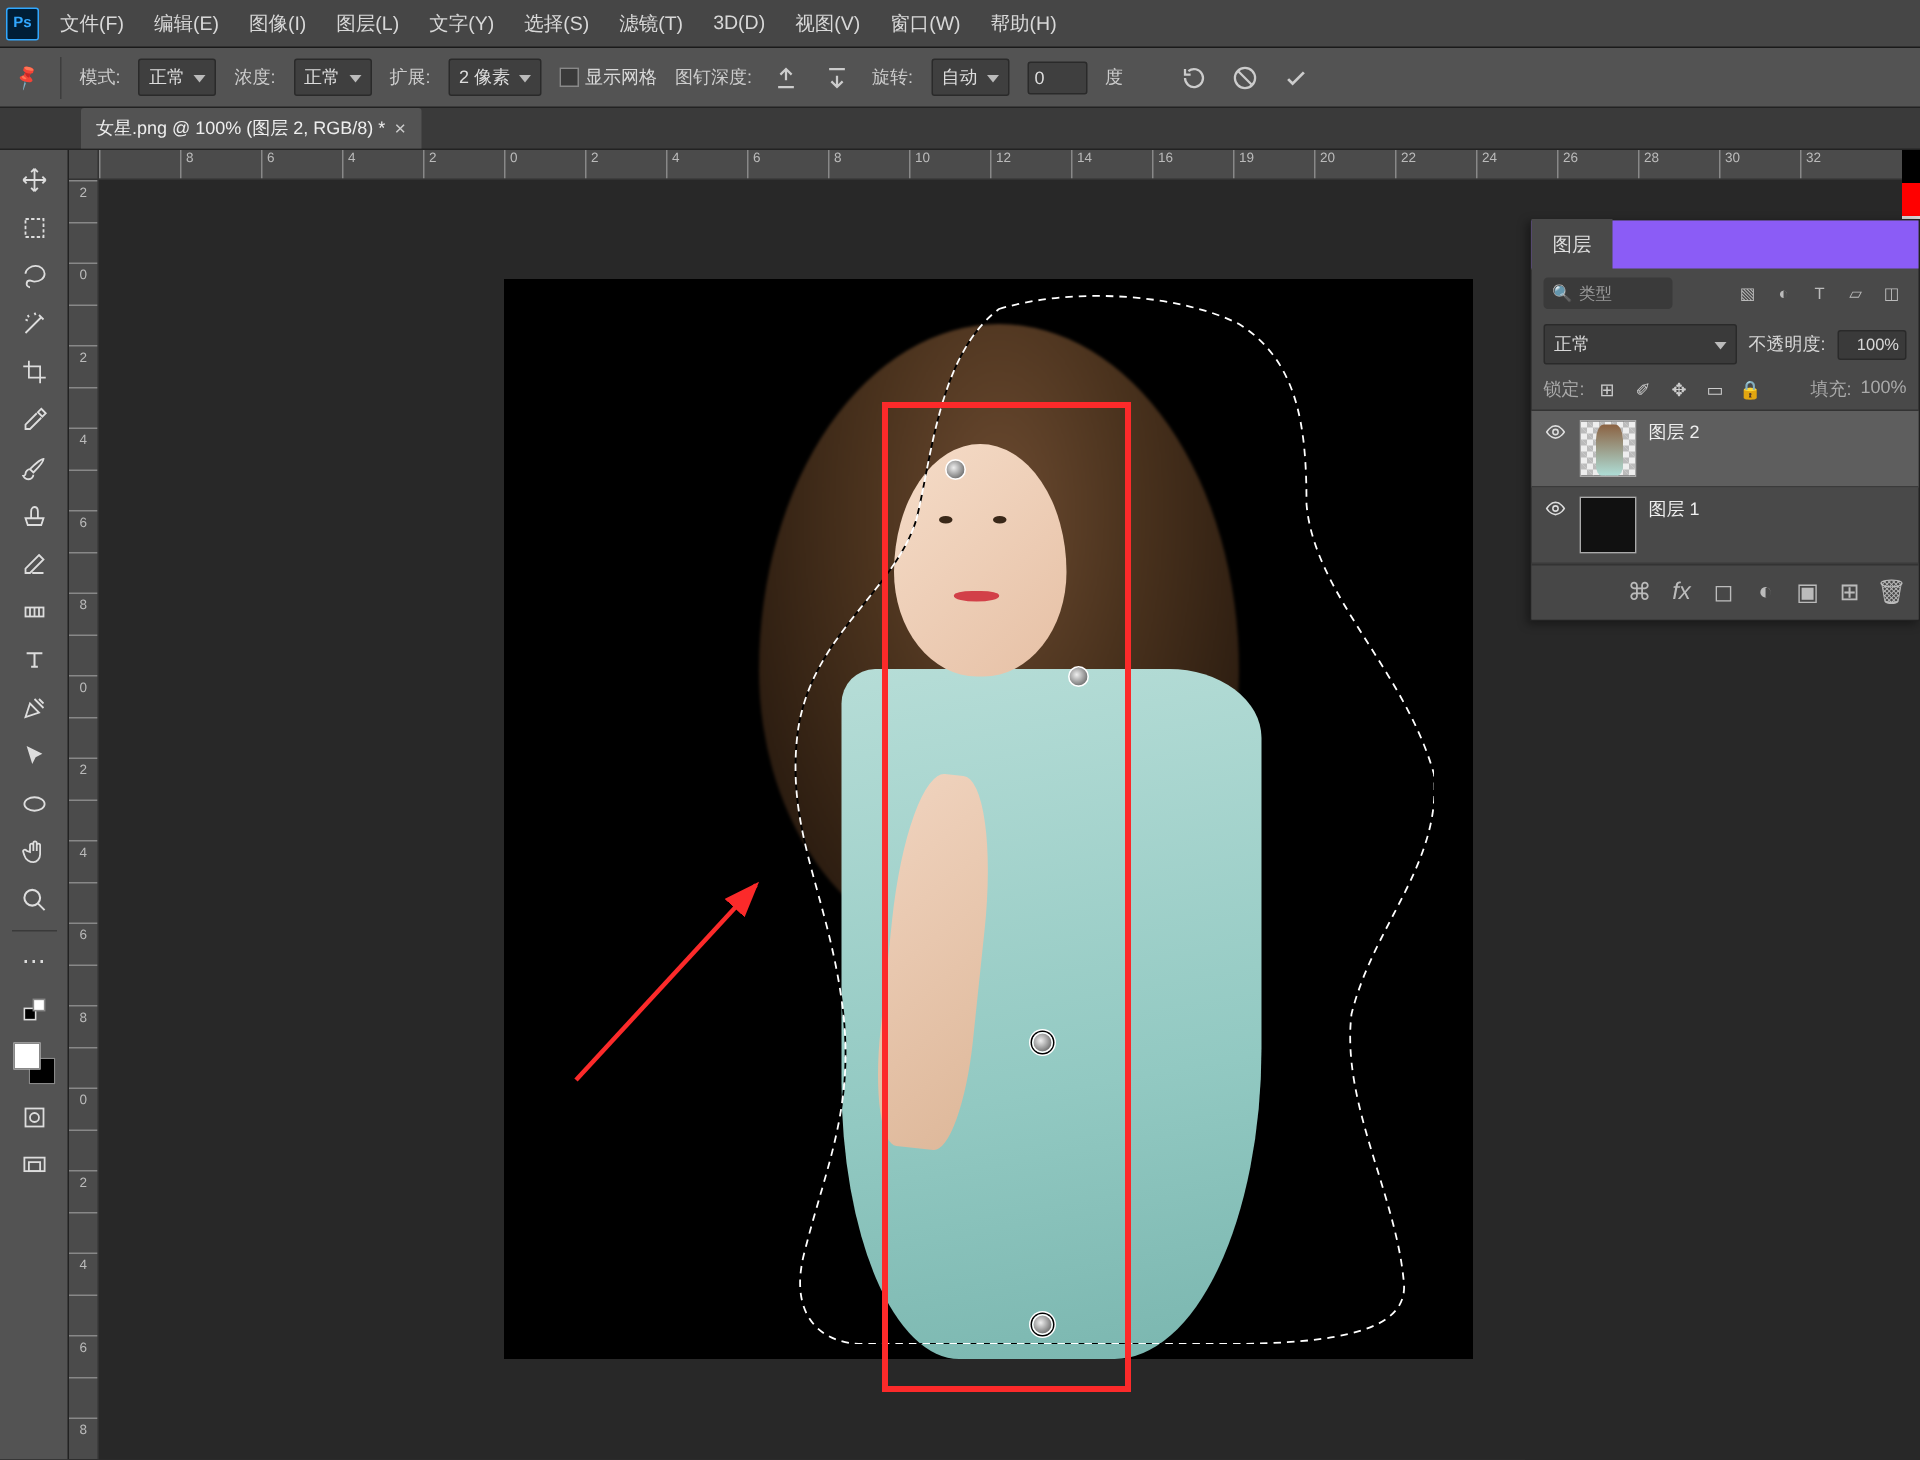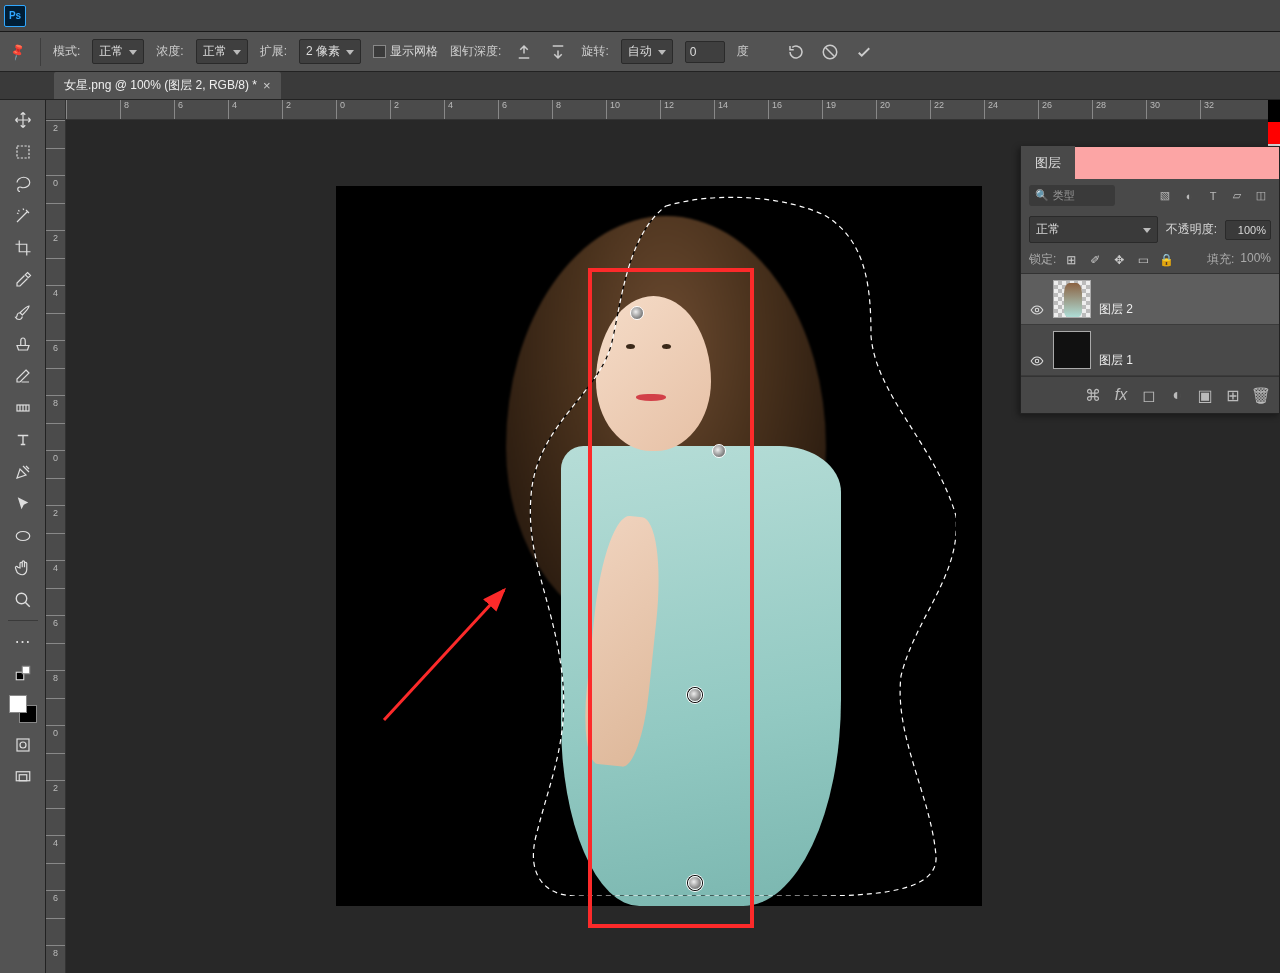--- a/index.html
+++ b/index.html
@@ -72,34 +72,34 @@
 
 .red-arrow { position: absolute; top: 450px; left: 308px; width: 160px; height: 160px; pointer-events: none; }
 .red-arrow svg { width: 100%; height: 100%; }
 
 
 .pin { position: absolute; width: 14px; height: 14px; border-radius: 50%; background: radial-gradient(circle at 40% 40%, #eee, #7a7a7a 70%); border: 1px solid #fff; }
 .pin.sel { box-shadow: 0 0 0 1px #000, 0 0 0 2px #fff; }
 
 
 .panel-wrap { position: absolute; right: 0; top: 146px; width: 260px; background: #494949; border: 1px solid #222; box-shadow: -2px 2px 6px rgba(0,0,0,.4); }
-.panel-tabs { height: 32px; background: #fca5a5; display: flex; align-items: center; }
+.panel-tabs { height: 32px; background: #8b5cf6; display: flex; align-items: center; }
 .panel-tab { padding: 8px 14px; background: #494949; color: #ddd; font-size: 13px; }
 .panel-filter { display: flex; align-items: center; gap: 4px; padding: 6px 8px; }
 .panel-filter .search { flex: 0 0 86px; background: #3a3a3a; border-radius: 3px; padding: 3px 6px; font-size: 11px; color: #9a9a9a; display: flex; align-items: center; gap: 4px; }
 .panel-filter .ficon { width: 20px; height: 20px; display: flex; align-items: center; justify-content: center; color: #bbb; font-size: 11px; cursor: pointer; }
 .panel-mode { display: flex; align-items: center; gap: 8px; padding: 4px 8px; font-size: 12px; }
 .panel-mode .sel { flex: 1; background: #3a3a3a; border: 1px solid #2a2a2a; padding: 4px 6px; position: relative; border-radius: 2px; }
 .panel-mode .sel::after { content:""; position:absolute; right:6px; top:50%; transform:translateY(-40%); border-left:4px solid transparent; border-right:4px solid transparent; border-top:5px solid #bbb; }
 .panel-mode .pct { width: 46px; background: #3a3a3a; border: 1px solid #2a2a2a; padding: 3px 4px; font-size: 11px; text-align: right; border-radius: 2px; }
 .panel-lock { display: flex; align-items: flex-start; gap: 6px; padding: 4px 8px; font-size: 12px; color: #aaa; }
 .panel-lock .licon { width: 18px; height: 18px; display: flex; align-items: center; justify-content: center; cursor: pointer; color: #ccc; }
 
 .layer-list { border-top: 1px solid #333; }
-.layer-row { display: flex; align-items: flex-end; gap: 8px; padding: 6px 8px; border-bottom: 1px solid #3b3b3b; cursor: pointer; }
+.layer-row { display: flex; align-items: flex-start; gap: 8px; padding: 6px 8px; border-bottom: 1px solid #3b3b3b; cursor: pointer; }
 .layer-row.active { background: #5e5e5e; }
 .layer-vis { width: 16px; height: 16px; display: flex; align-items: center; justify-content: center; }
 .layer-thumb { width: 38px; height: 38px; border: 1px solid #aaa; background: #111; }
 .layer-thumb.trans { background-image: linear-gradient(45deg,#bbb 25%,transparent 25%,transparent 75%,#bbb 75%),linear-gradient(45deg,#bbb 25%,#eee 25%,#eee 75%,#bbb 75%); background-size: 8px 8px; background-position: 0 0,4px 4px; position: relative; }
 .layer-thumb.trans::after { content:""; position:absolute; top:2px; left:10px; width:18px; height:34px; background: linear-gradient(#8b6242,#aeddd6); border-radius: 30% 30% 20% 20%; }
 .layer-name { font-size: 12px; color: #eee; }
 
 .panel-bottom { display: flex; justify-content: flex-end; gap: 8px; padding: 8px; border-top: 1px solid #333; background: #474747; }
 .panel-bottom .bicon { width: 20px; height: 20px; display: flex; align-items: center; justify-content: center; color: #bbb; cursor: pointer; }
 
@@ -107,20 +107,33 @@
 .right-strip { position: absolute; top: 100px; right: 0; width: 12px; background: #3a3a3a; display: flex; flex-direction: column; }
 .right-strip div { height: 22px; }
 
 .eye-icon svg { width: 14px; height: 14px; }
 </style>
 </head>
 <body>
 
 <div class="menubar">
   <div class="ps-logo">Ps</div>
+  <div id="menu-items" style="display: flex;">
+      <div class="menu-item">文件(F)</div>
+      <div class="menu-item">编辑(E)</div>
+      <div class="menu-item">图像(I)</div>
+      <div class="menu-item">图层(L)</div>
+      <div class="menu-item">文字(Y)</div>
+      <div class="menu-item">选择(S)</div>
+      <div class="menu-item">滤镜(T)</div>
+      <div class="menu-item">3D(D)</div>
+      <div class="menu-item">视图(V)</div>
+      <div class="menu-item">窗口(W)</div>
+      <div class="menu-item">帮助(H)</div>
+    </div>
 </div>
 
 <div class="optionsbar">
   <div class="pin-icon">📌</div>
   <div class="opt-sep"></div>
   <span class="opt-label">模式:</span>
   <div class="opt-select">正常</div>
   <span class="opt-label">浓度:</span>
   <div class="opt-select">正常</div>
   <span class="opt-label">扩展:</span>

